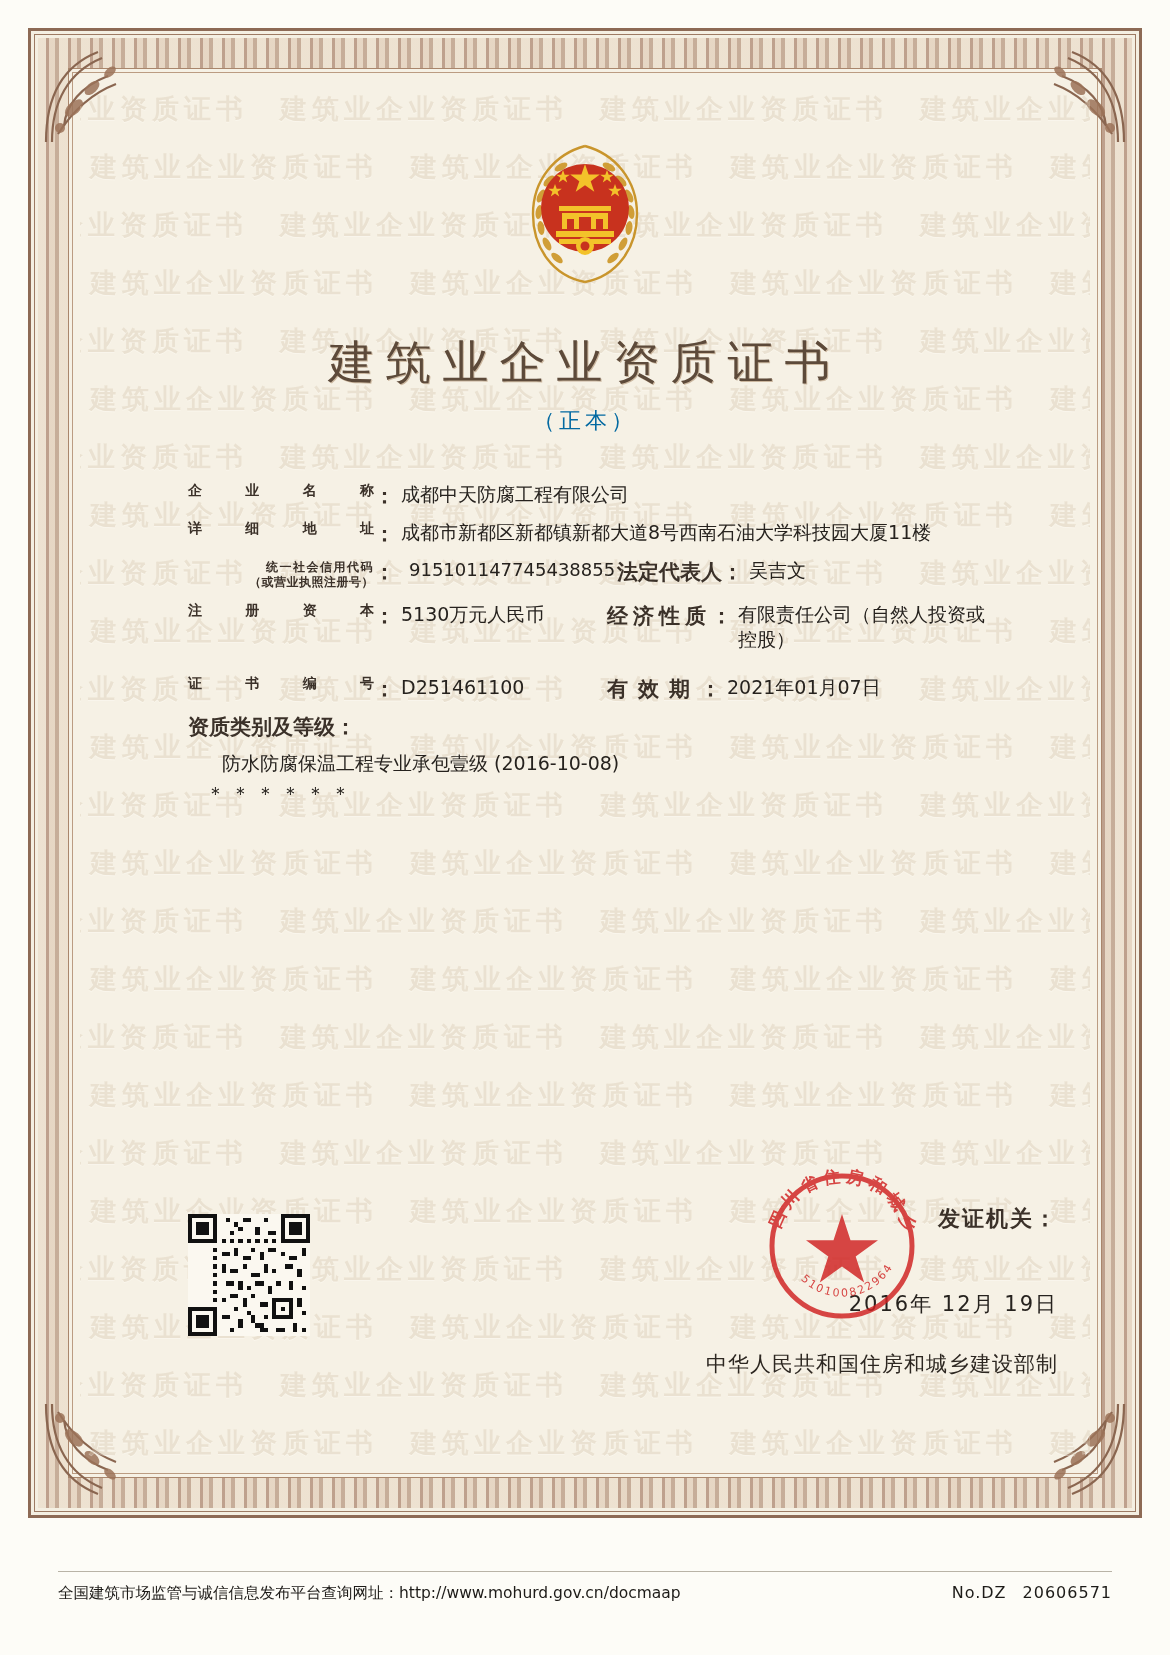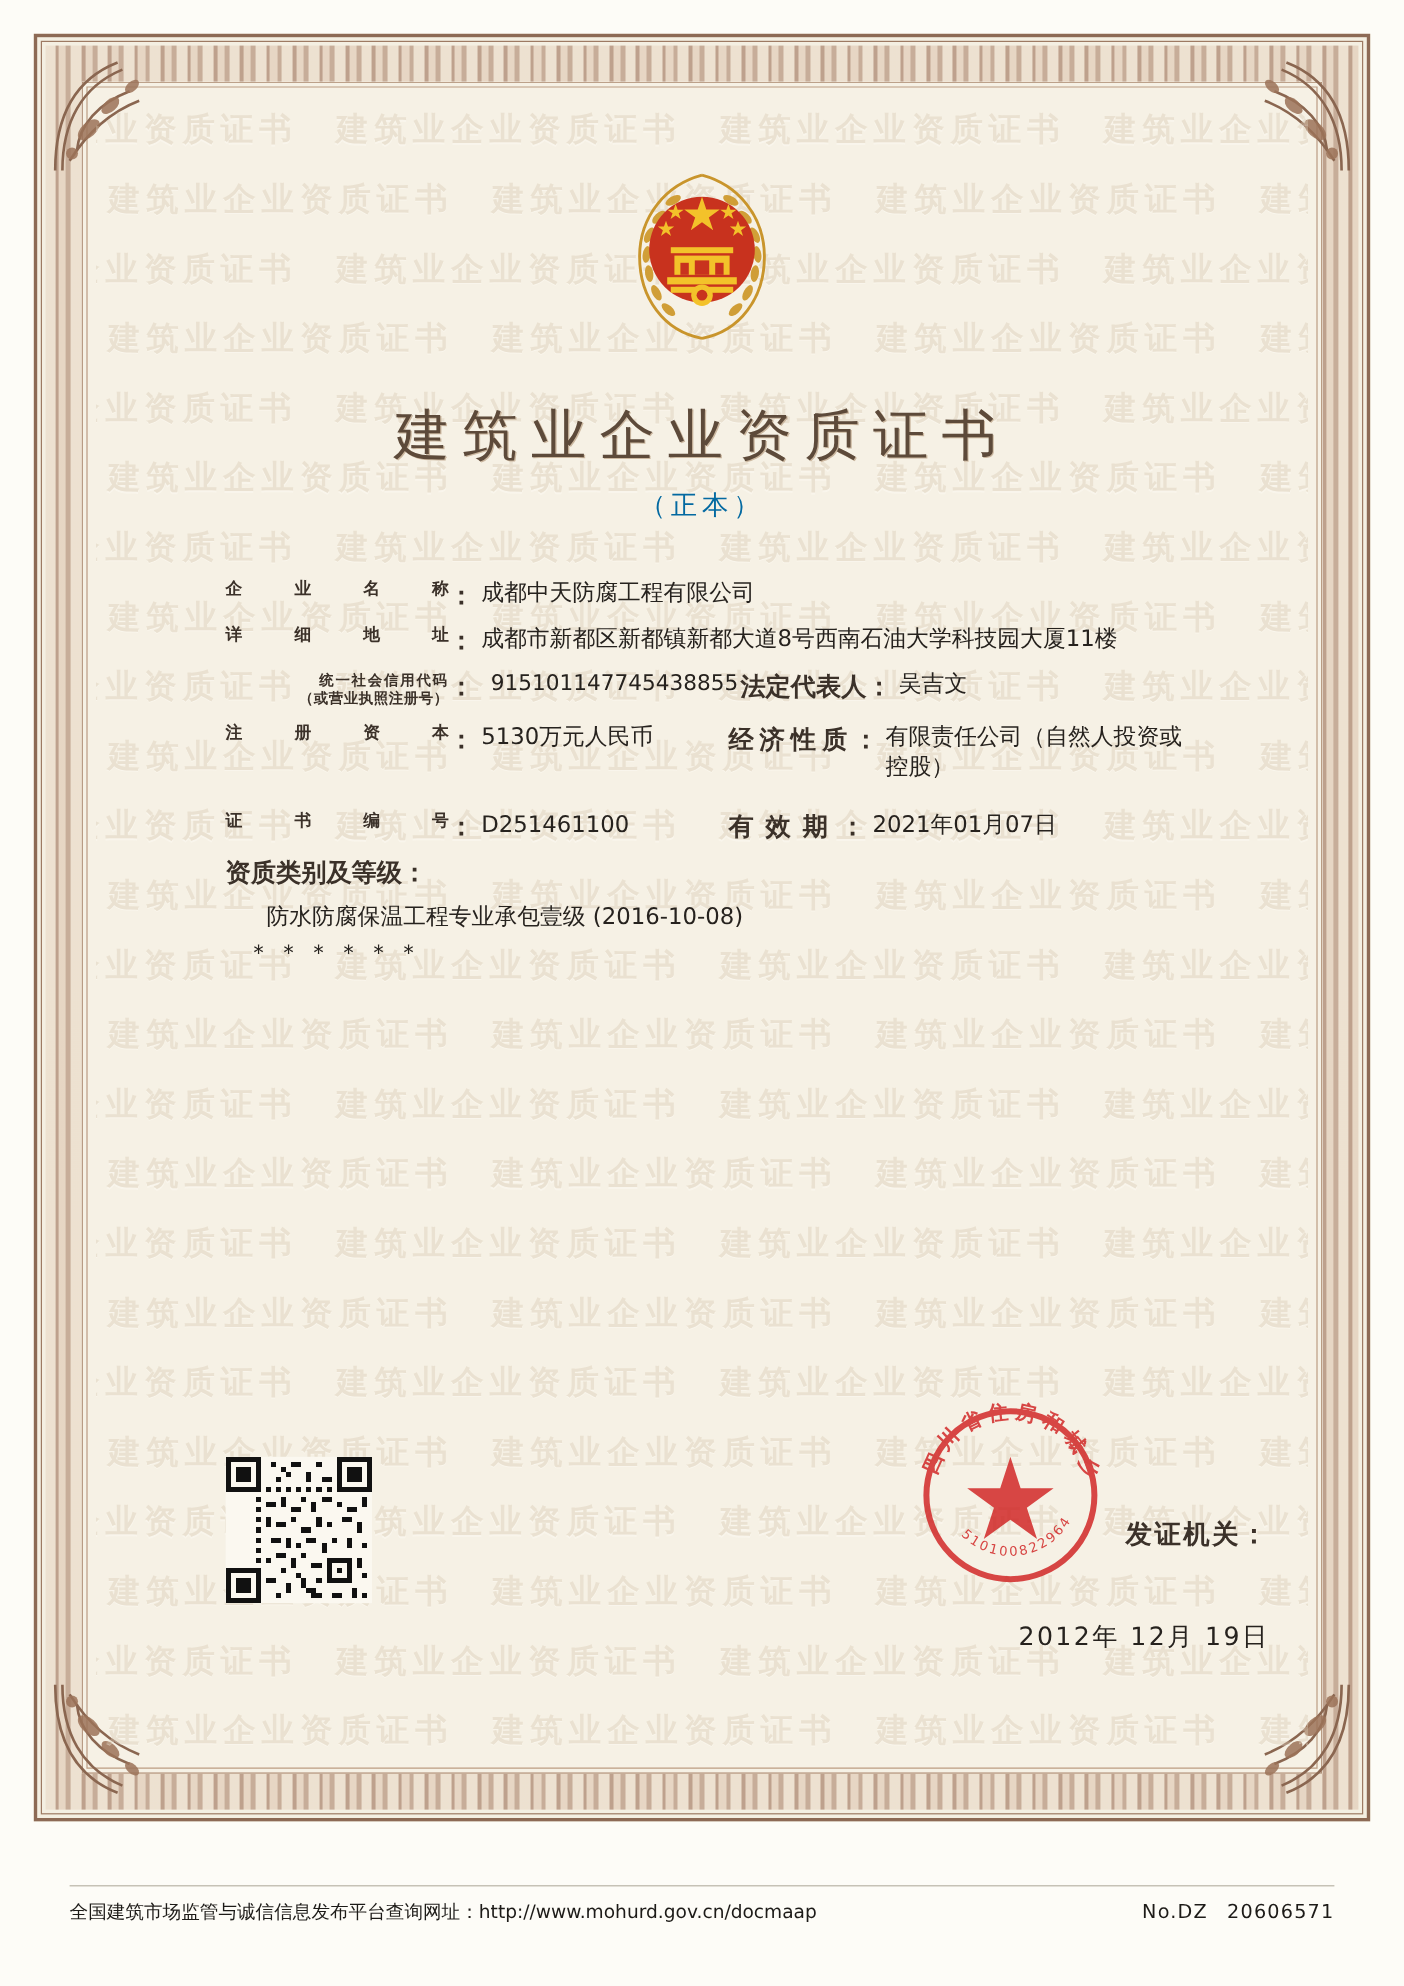--- a/index.html
+++ b/index.html
@@ -623,24 +623,25 @@
             <rect x="21" y="27" width="2" height="1"></rect>
               <rect x="25" y="26" width="1" height="2"></rect>
             <rect x="27" y="27" width="1" height="1"></rect>
           </g>
         </svg>
       </div>
 
       <div class="issue-block">
         <div class="issue-line">发证机关：</div>
         <div class="issue-date">
-          <span>2012</span><span>年</span>
+          <span>2016</span><span>年</span>
           <span>12</span><span>月</span>
           <span>19</span><span>日</span>
         </div>
+        <div class="issue-foot">中华人民共和国住房和城乡建设部制</div>
       </div>
 
       <div class="seal">
         <svg viewBox="0 0 176 176" width="176" height="176">
           <defs>
             <path id="sealTop" d="M 24,88 A 64,64 0 0 1 152,88"></path>
             <path id="sealBot" d="M 38,110 A 58,58 0 0 0 138,110"></path>
           </defs>
           <g opacity="0.82">
             <circle cx="88" cy="88" r="70" fill="none" stroke="#d02020" stroke-width="5"></circle>

